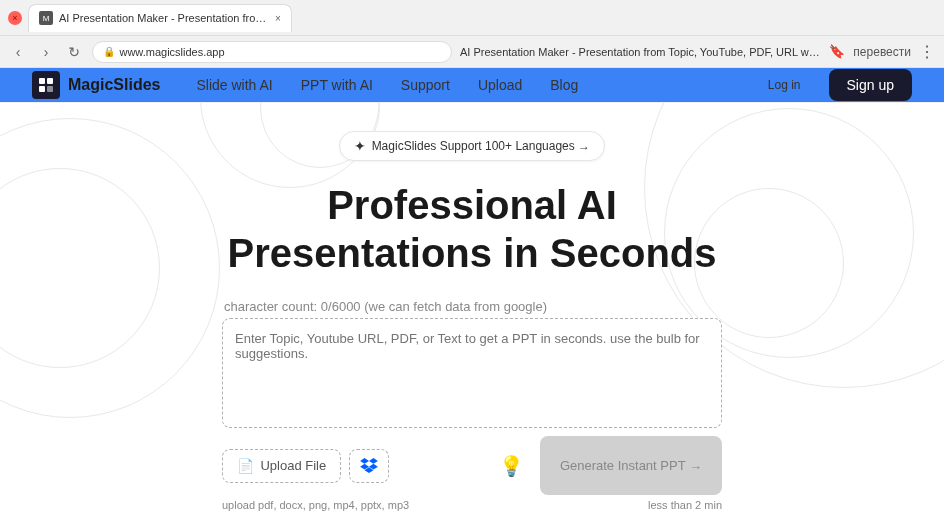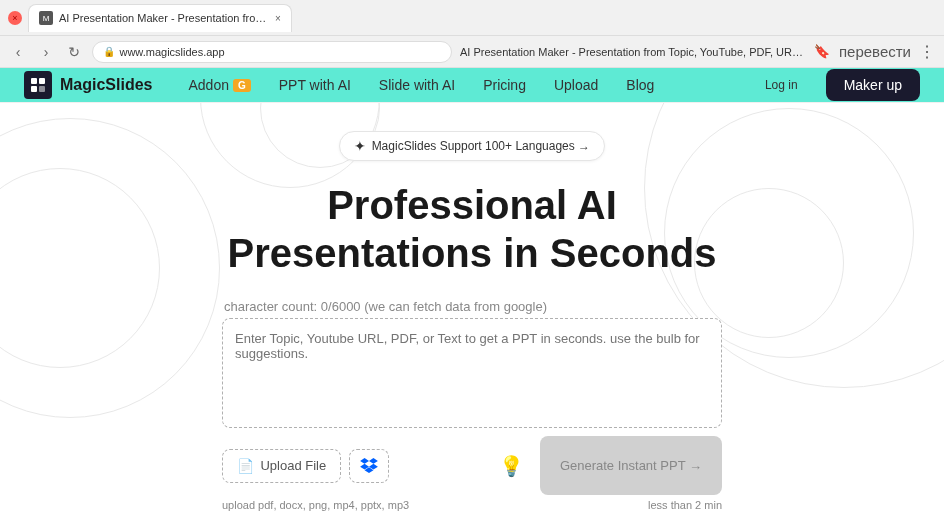--- a/index.html
+++ b/index.html
@@ -143,26 +143,26 @@
     .bg-circle {
       position: absolute;
       border-radius: 50%;
       border: 1.5px solid #e8e8e8;
     }
 
     
     .navbar {
       display: flex;
       align-items: center;
-      padding: 0 24px;
+      padding: 0 32px;
       height: 60px;
       border-bottom: 1px solid #f0f0f0;
       position: relative;
       z-index: 10;
-      background: #5eead4;
+      background: #3b82f6;
     }
     .logo-area {
       display: flex;
       align-items: center;
       gap: 8px;
       margin-right: 24px;
     }
     .logo-icon {
       width: 28px; height: 28px;
       background: #1a1a2e;
@@ -382,21 +382,21 @@
   <span class="nav-btn">‹</span>
   <span class="nav-btn">›</span>
   <span class="nav-btn">↻</span>
   <div class="address-pill">
     <span class="lock-icon">🔒</span>
     <span>www.magicslides.app</span>
   </div>
   <span class="page-title-tab">AI Presentation Maker - Presentation from Topic, YouTube, PDF, URL with AI</span>
   <div class="browser-actions">
     <span class="bookmark-icon">🔖</span>
-    <span class="translate-icon" style="font-size:15px;color:#555;">перевести</span>
+    <span class="translate-icon" style="font-size:12px;color:#555;">перевести</span>
     <span class="menu-dots">⋮</span>
   </div>
 </div>
 
 <div class="page-content">
 
   <div class="bg-decoration">
     <div class="bg-circle" style="width:300px;height:300px;left:-80px;top:50px;"></div>
     <div class="bg-circle" style="width:200px;height:200px;left:-40px;top:100px;"></div>
     <div class="bg-circle" style="width:400px;height:400px;right:-100px;top:-80px;"></div>
@@ -414,43 +414,39 @@
           <rect x="9" y="1" width="6" height="6" rx="1" fill="white"></rect>
           <rect x="1" y="9" width="6" height="6" rx="1" fill="white"></rect>
           <rect x="9" y="9" width="6" height="6" rx="1" fill="white" opacity="0.5"></rect>
         </svg>
       </div>
       <span class="logo-text">MagicSlides</span>
     </div>
 
     <div class="nav-links">
       <div class="nav-item">
-        <span>Addon</span>
-        <span class="addon-badge">G</span>
+        <span>Slide with AI</span>
       </div>
       <div class="nav-item">
         <span>PPT with AI</span>
       </div>
       <div class="nav-item">
-        <span>Slide with AI</span>
-      </div>
-      <div class="nav-item">
-        <span>Pricing</span>
+        <span>Support</span>
       </div>
       <div class="nav-item">
         <span>Upload</span>
       </div>
       <div class="nav-item">
         <span>Blog</span>
       </div>
     </div>
 
     <div class="nav-auth">
       <button class="btn-login">Log in</button>
-      <button class="btn-signup">Maker up</button>
+      <button class="btn-signup">Sign up</button>
     </div>
   </nav>
 
   <div class="hero">
     <div class="support-banner">
       <span class="banner-icon">✦</span>
       <span>MagicSlides Support 100+ Languages →</span>
     </div>
 
     <h1 class="hero-title">

